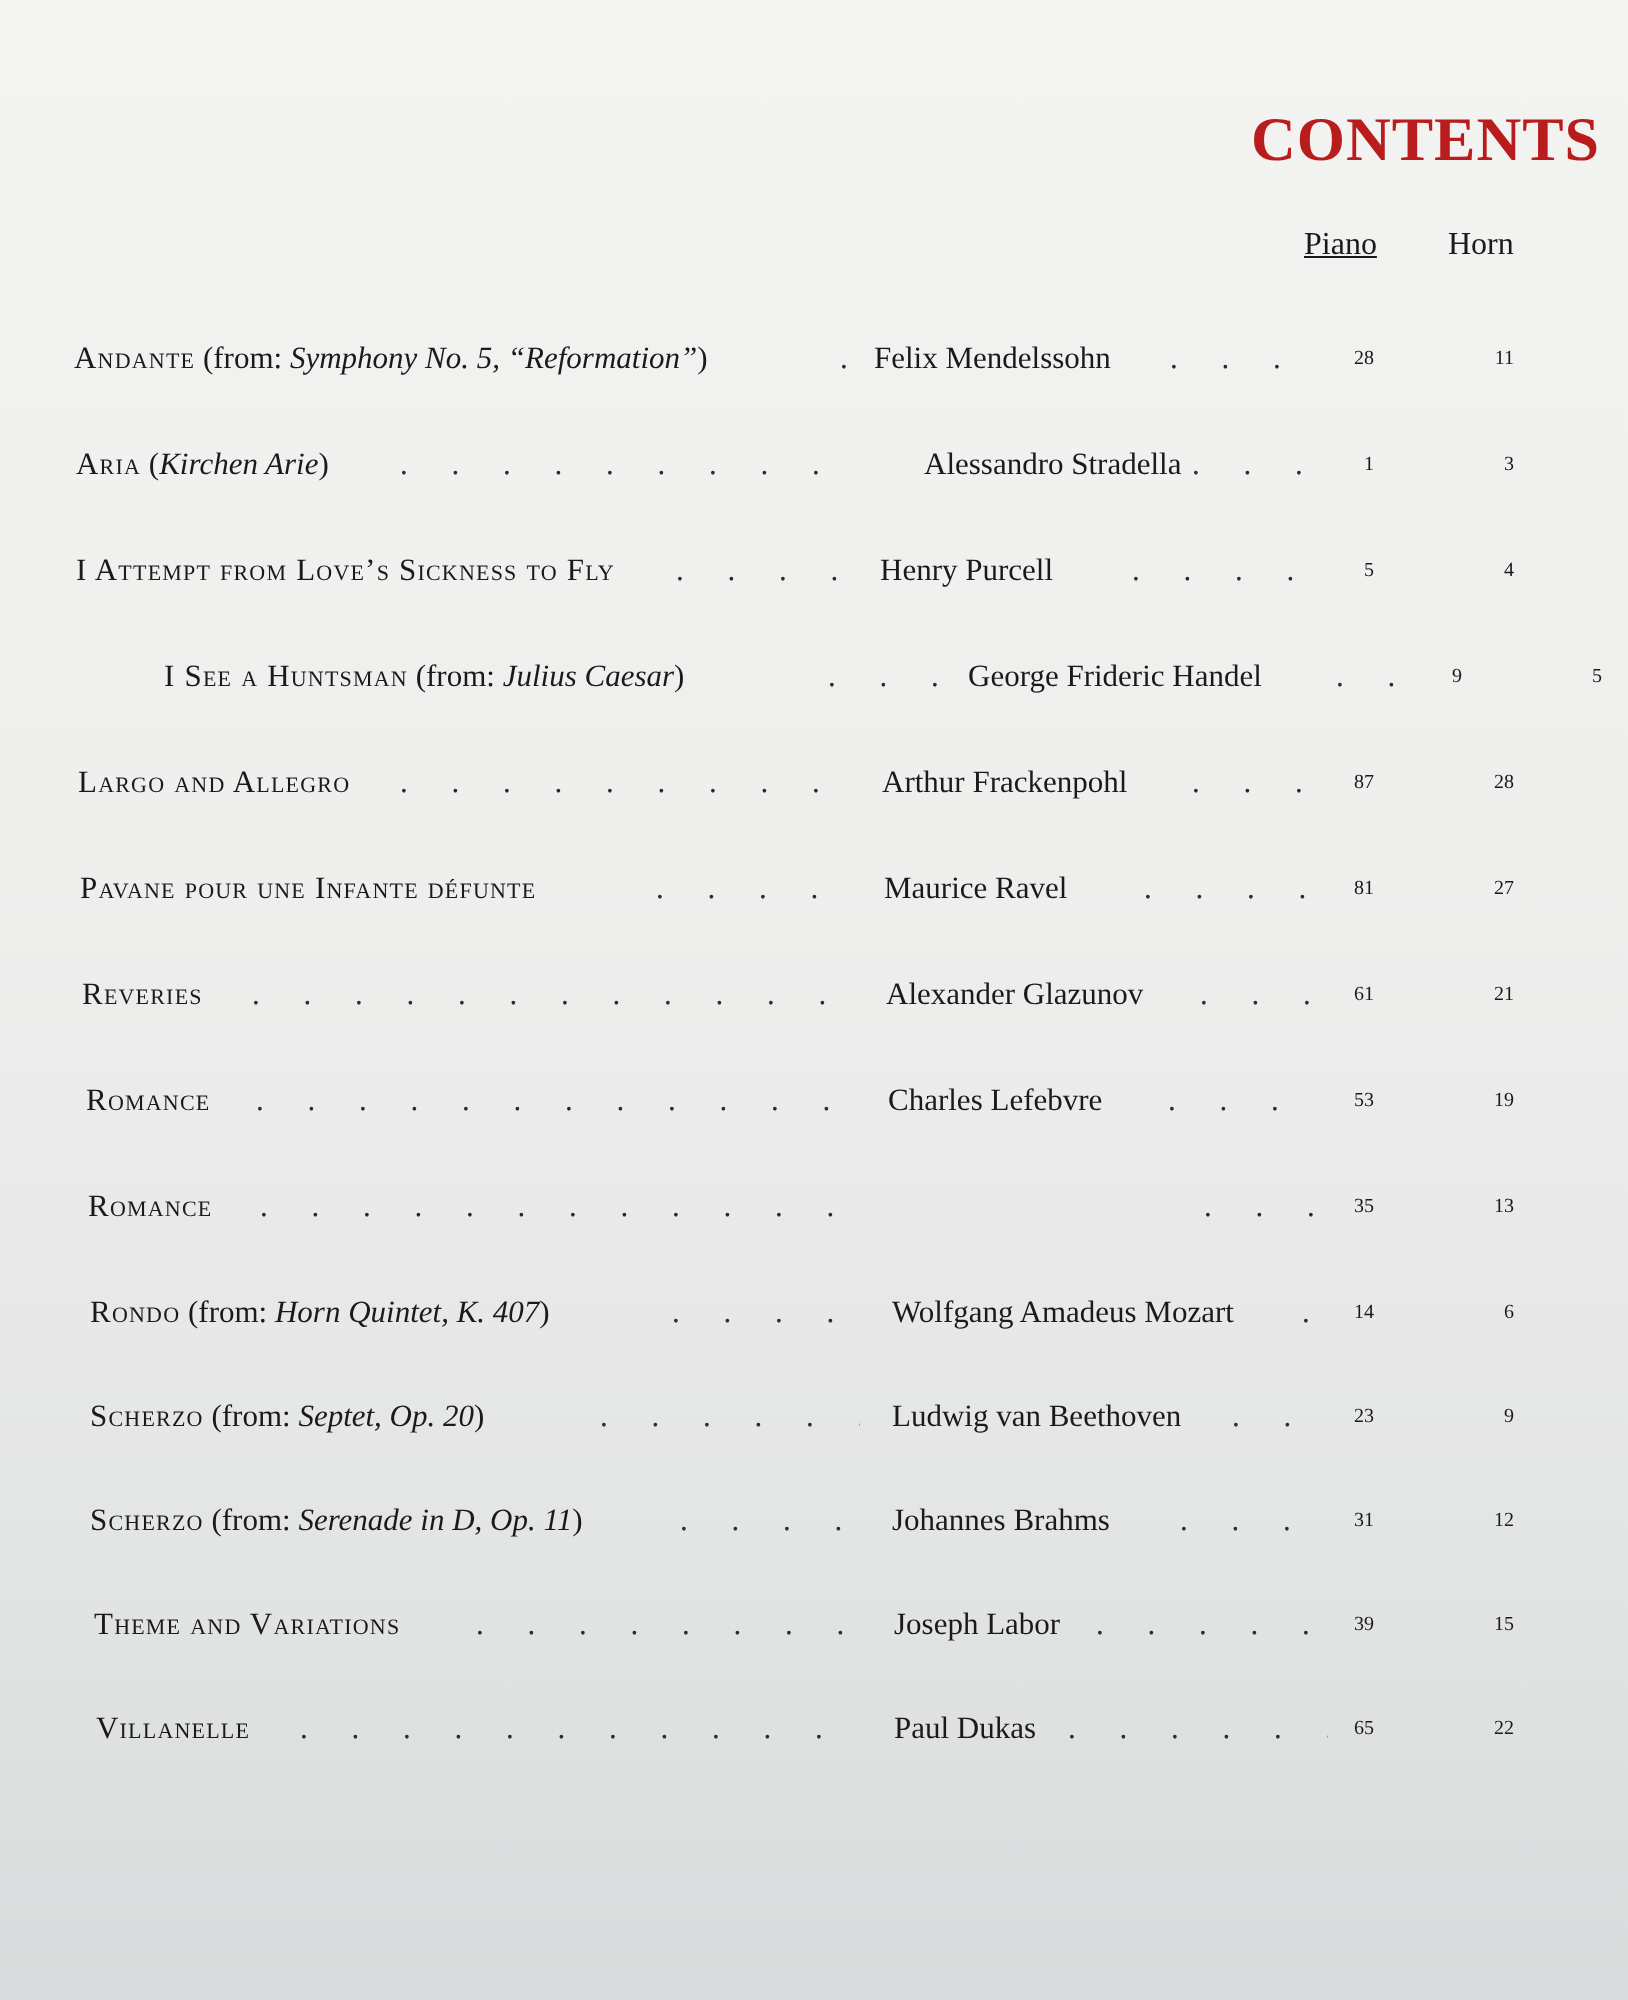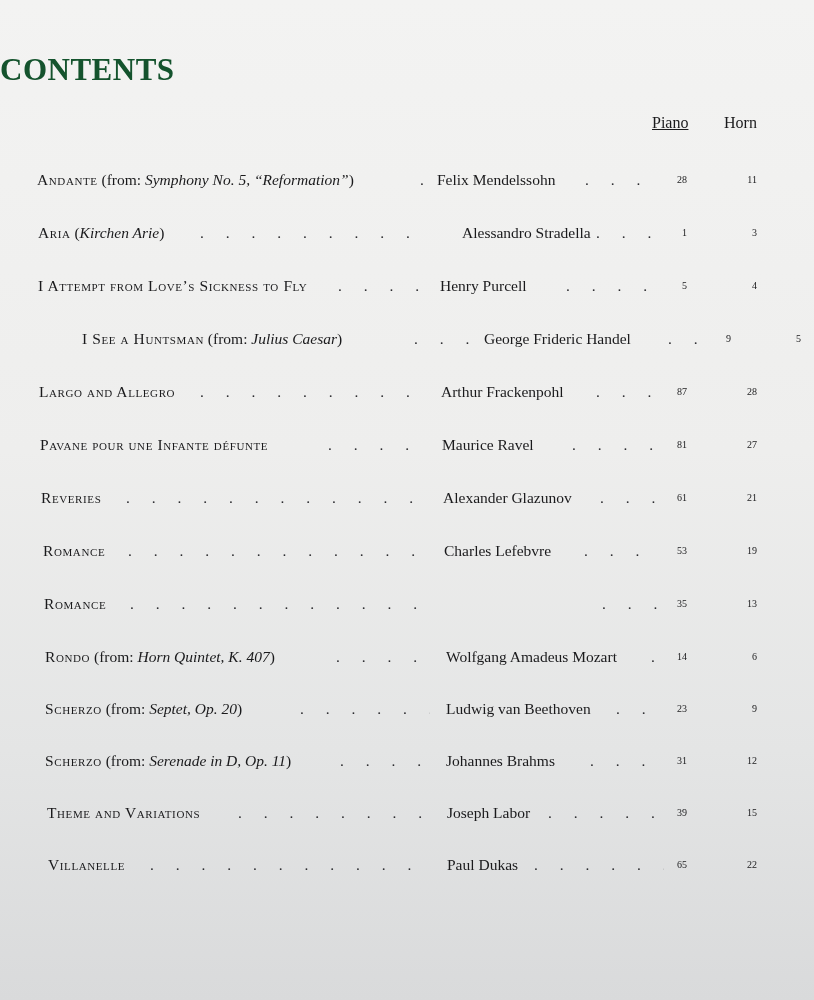--- a/index.html
+++ b/index.html
@@ -6,22 +6,22 @@
   body {
     width: 814px; height: 1000px; overflow: hidden;
     background: linear-gradient(180deg, #f3f3f2 0%, #eeeeed 45%, #e4e5e5 75%, #d9dadb 100%);
     font-family: "Liberation Serif", "DejaVu Serif", serif;
     color: #1a1a1c;
     position: relative;
   }
   .page { position: absolute; inset: 0; }
   .title {
     position: absolute; left: 0; width: 800px; top: 52px;
-    text-align: left; font-size: 31px; font-weight: bold; letter-spacing: 0.5px;
-    color: #14532d;
+    text-align: right; font-size: 31px; font-weight: bold; letter-spacing: 0.5px;
+    color: #b91c1c;
   }
   .col-head {
     position: absolute; top: 114px; font-size: 16px; color: #1a1a1c;
   }
   .col-head.piano { left: 652px; text-decoration: underline; }
   .col-head.horn { left: 724px; }
   .row {
     position: absolute; left: 0; width: 814px; height: 30px;
     font-size: 15.5px; line-height: 30px;
   }

